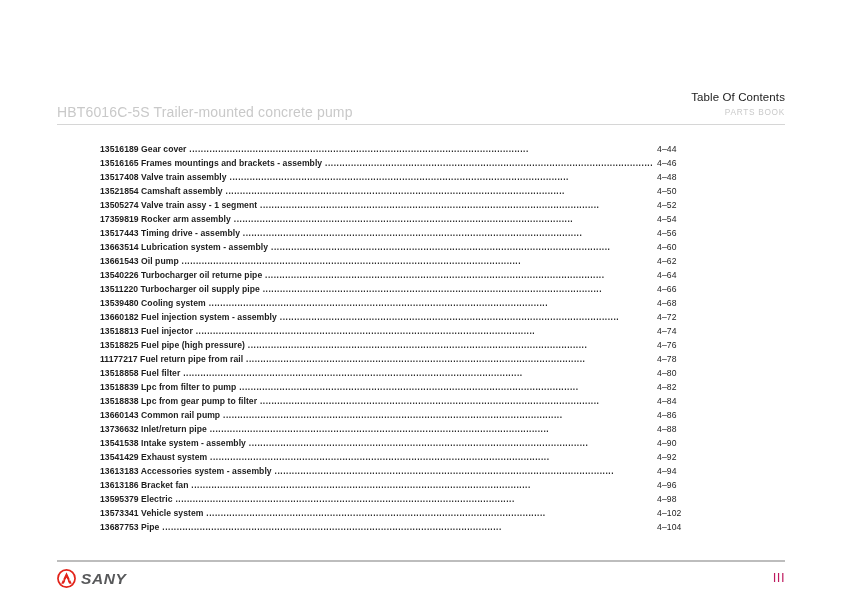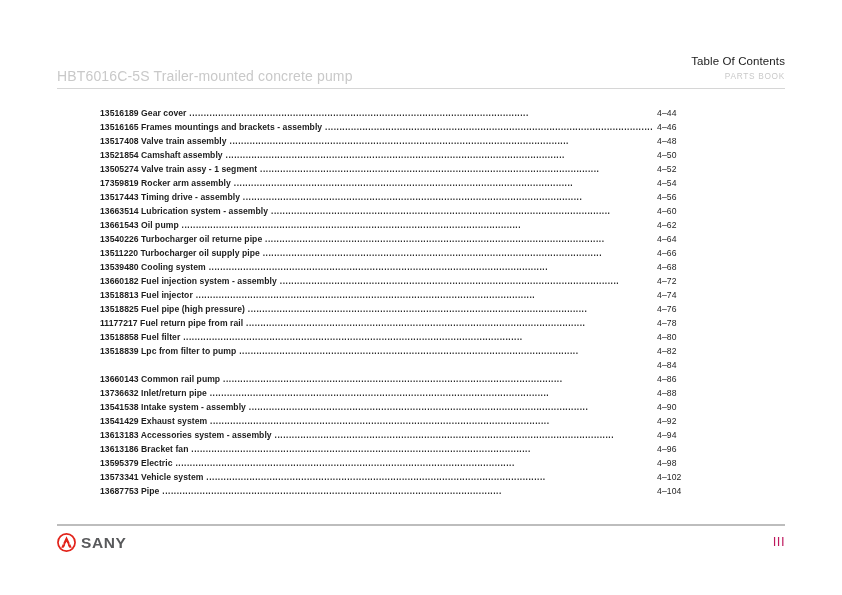--- a/index.html
+++ b/index.html
@@ -13,20 +13,21 @@
     overflow: hidden;
     font-family: "Liberation Sans", sans-serif;
     -webkit-font-smoothing: antialiased;
   }
 
   .page {
     position: relative;
     width: 842px;
     height: 451px;
     box-sizing: border-box;
+    margin-top: 36px;
   }
 
   
   .header {
     position: absolute;
     left: 57px;
     top: 54px;
     width: 728px;
   }
   .header-title {
@@ -129,20 +130,21 @@
     width: 728px;
     height: 30px;
   }
   .logo {
     position: absolute;
     left: 0;
     top: 3px;
     display: flex;
     align-items: center;
     gap: 5px;
+    font-style: italic;
   }
   .logo-mark {
     width: 19px;
     height: 19px;
     display: block;
   }
   .logo-text {
     font-size: 15.5px;
     font-weight: bold;
     color: #58595b;
@@ -240,20 +242,21 @@
       </div>
       <div class="toc-row">
         <div class="toc-entry"><span class="toc-label">13518858 Fuel filter</span><span class="toc-leader"> ......................................................................................................................</span></div>
         <div class="toc-page">4–80</div>
       </div>
       <div class="toc-row">
         <div class="toc-entry"><span class="toc-label">13518839 Lpc from filter to pump</span><span class="toc-leader"> ......................................................................................................................</span></div>
         <div class="toc-page">4–82</div>
       </div>
       <div class="toc-row">
+        <div class="toc-entry"><span class="toc-label">13518838 Lpc from gear pump to filter</span><span class="toc-leader"> ......................................................................................................................</span></div>
         <div class="toc-page">4–84</div>
       </div>
       <div class="toc-row">
         <div class="toc-entry"><span class="toc-label">13660143 Common rail pump</span><span class="toc-leader"> ......................................................................................................................</span></div>
         <div class="toc-page">4–86</div>
       </div>
       <div class="toc-row">
         <div class="toc-entry"><span class="toc-label">13736632 Inlet/return pipe</span><span class="toc-leader"> ......................................................................................................................</span></div>
         <div class="toc-page">4–88</div>
       </div>

